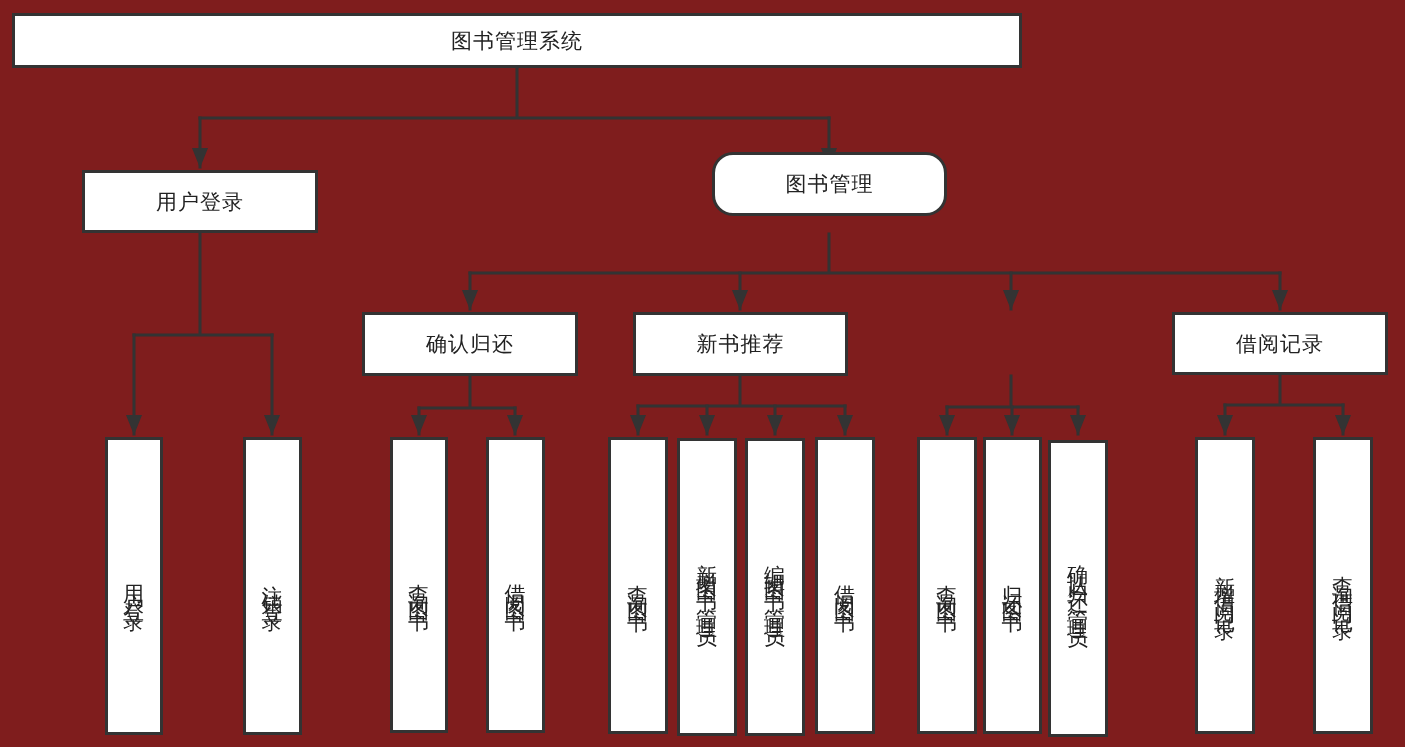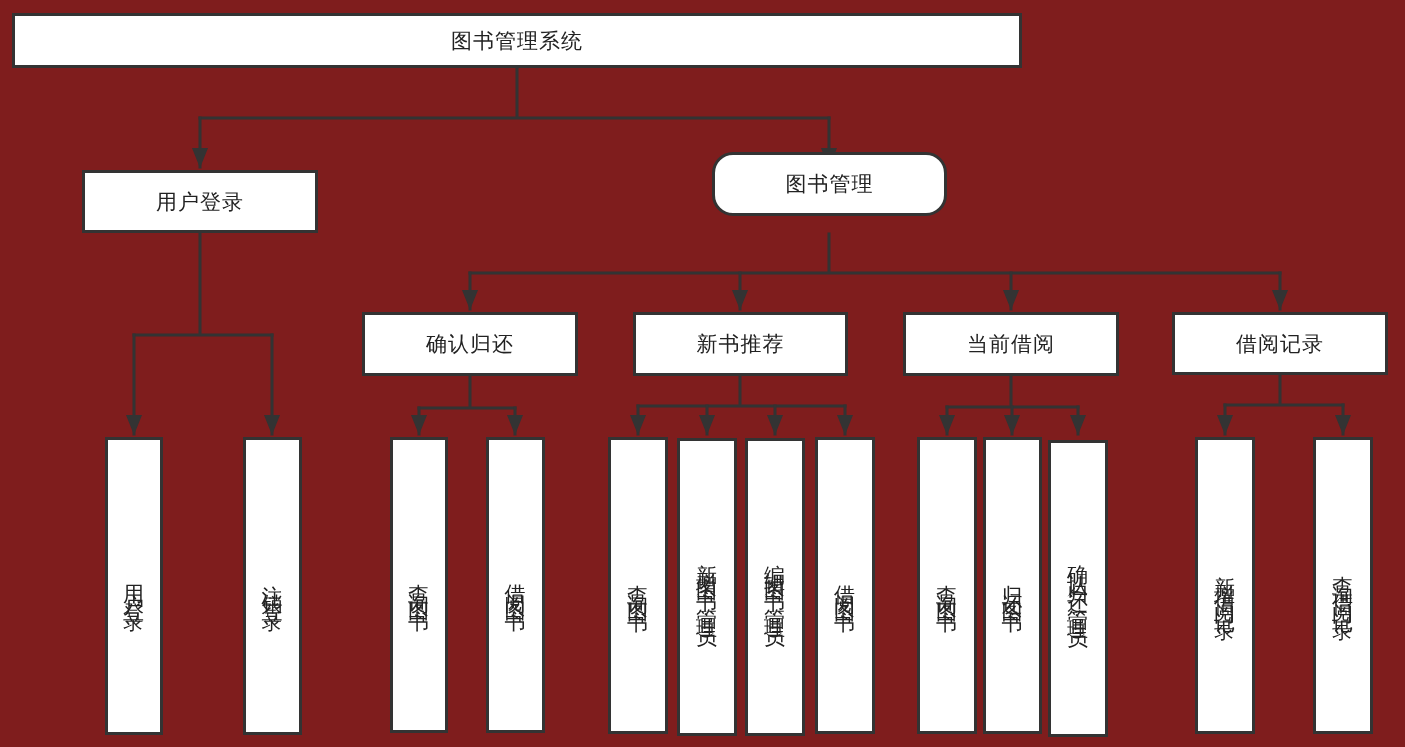--- a/index.html
+++ b/index.html
@@ -73,21 +73,20 @@
     </g>
   </svg>
 
   <div class="box" style="left:12px; top:13px; width:1010px; height:55px;">图书管理系统</div>
 
   <div class="box" style="left:82px; top:170px; width:236px; height:63px;">用户登录</div>
   <div class="box" style="left:712px; top:152px; width:235px; height:64px;border-radius:21px;">图书管理</div>
 
   <div class="box" style="left:362px; top:312px; width:216px; height:64px;">确认归还</div>
   <div class="box" style="left:633px; top:312px; width:215px; height:64px;">新书推荐</div>
-  <div class="box" style="left:903px; top:312px; width:216px; height:64px;">当前借阅</div>
   <div class="box" style="left:1172px; top:312px; width:216px; height:63px;">借阅记录</div>
 
   <div class="box vbox" style="left:105px; top:437px; width:58px; height:298px;">用户登录</div>
   <div class="box vbox" style="left:243px; top:437px; width:59px; height:298px;">注销登录</div>
 
   <div class="box vbox" style="left:390px; top:437px; width:58px; height:296px;">查询图书</div>
   <div class="box vbox" style="left:486px; top:437px; width:59px; height:296px;">借阅图书</div>
 
   <div class="box vbox" style="left:608px; top:437px; width:60px; height:297px;">查询图书</div>
   <div class="box vbox" style="left:677px; top:438px; width:60px; height:298px;">新增图书（管理员）</div>

